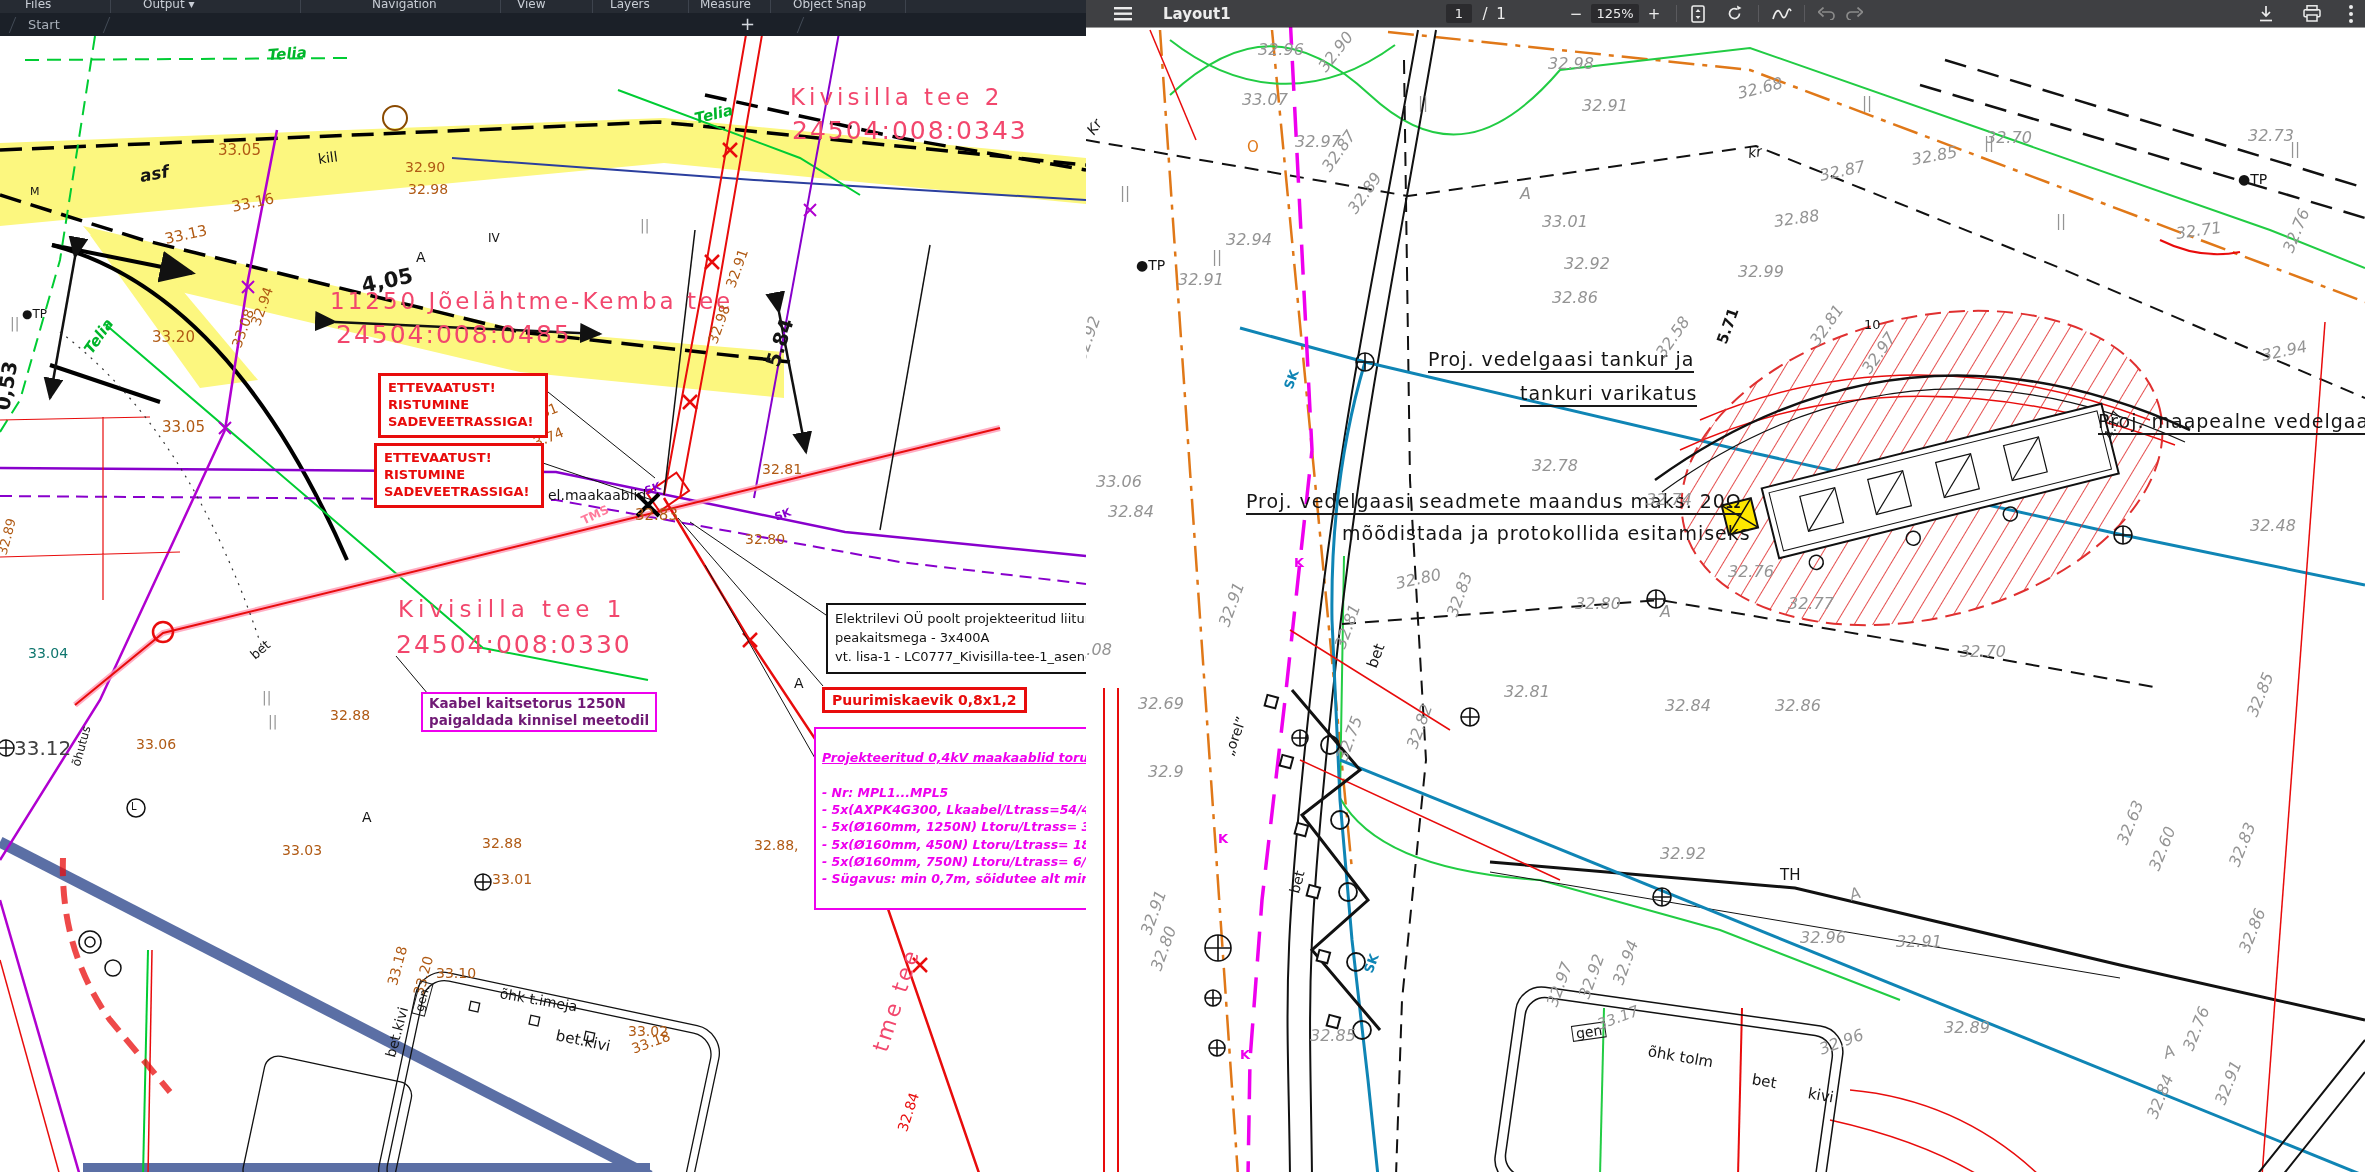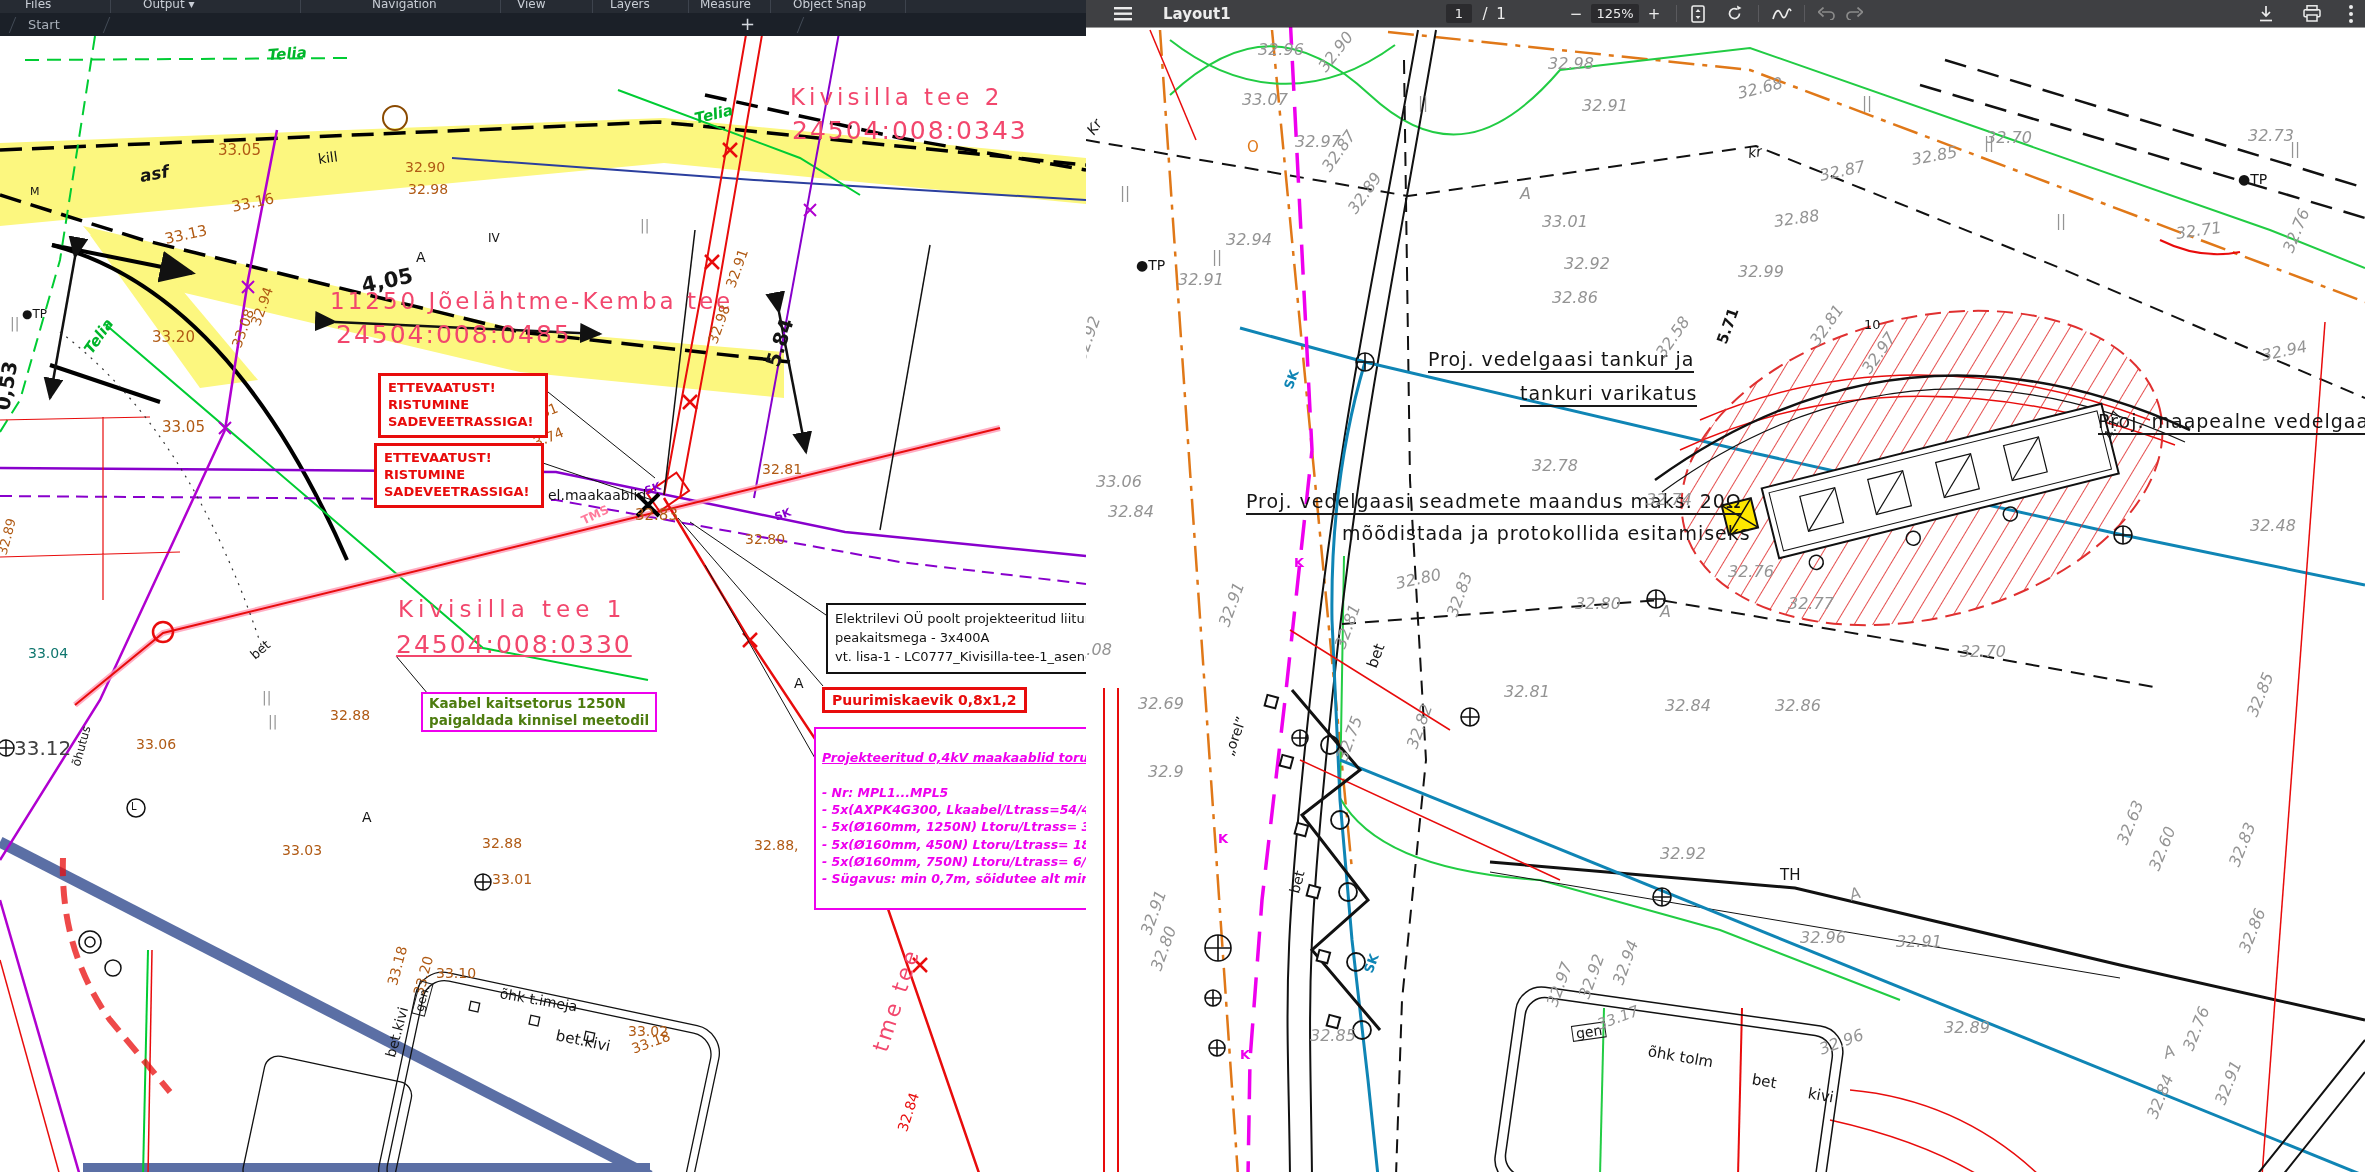--- a/index.html
+++ b/index.html
@@ -46,21 +46,21 @@
                 line-height:1.3;padding:4px 7px;}
   #warn1{left:378px;top:358px;width:150px;}
   #warn2{left:374px;top:428px;width:150px;}
   #infobox{left:826px;top:588px;width:300px;border:2px solid #111;color:#111;font-size:13px;
            line-height:1.45;padding:5px 7px;}
   #puurbox{left:822px;top:672px;border:3px solid #e80c0c;color:#e80c0c;font-weight:bold;
            font-size:14px;padding:2px 7px;}
   #cablebox{left:814px;top:712px;width:300px;border:2px solid #ee00ee;color:#ee00ee;
             font-size:12.5px;font-weight:bold;font-style:italic;line-height:1.38;padding:3px 6px;}
   #cablebox .ct{text-decoration:underline;}
-  #kaabelbox{left:421px;top:677px;border:2px solid #ee00ee;color:#4d7c0f;font-weight:bold;
+  #kaabelbox{left:421px;top:677px;border:2px solid #ee00ee;color:#701a75;font-weight:bold;
              font-size:13.5px;line-height:1.25;padding:1px 6px;}
 </style>
 </head>
 <body>
 
 <div id="stage">
 
   <div id="left-panel" class="panel">
 
     <svg class="draw" width="1086" height="1172" viewBox="0 0 1086 1172">
@@ -182,21 +182,21 @@
           <path d="M-2,748 H14 M6,740 V756"></path>
       </g>
     </svg>
 
     <div class="labels" id="left-labels">
         <span class="lbl" style="left: 790px; top: 86px; color: rgb(242, 71, 109); font-size: 23px; letter-spacing: 4px;">Kivisilla tee 2</span>
         <span class="lbl" style="left: 792px; top: 118px; color: rgb(242, 71, 109); font-size: 25px; letter-spacing: 2px;">24504:008:0343</span>
         <span class="lbl" style="left: 330px; top: 290px; color: rgb(242, 71, 109); font-size: 23px; letter-spacing: 3px;">11250 Jõelähtme-Kemba tee</span>
         <span class="lbl" style="left: 336px; top: 322px; color: rgb(242, 71, 109); font-size: 25px; letter-spacing: 2px;">24504:008:0485</span>
         <span class="lbl" style="left: 398px; top: 598px; color: rgb(242, 71, 109); font-size: 23px; letter-spacing: 5px;">Kivisilla tee 1</span>
-        <span class="lbl" style="left: 396px; top: 632px; color: rgb(242, 71, 109); font-size: 25px; letter-spacing: 2px; text-decoration: underline;">24504:008:0330</span>
+        <span class="lbl" style="left: 396px; top: 632px; color: rgb(242, 71, 109); font-size: 25px; letter-spacing: 2px;">24504:008:0330</span>
         <span class="lbl" style="left: 268px; top: 48px; color: rgb(0, 181, 42); font-size: 15px; transform: rotate(-4deg); font-weight: 700; font-style: italic;">Telia</span>
         <span class="lbl" style="left: 695px; top: 112px; color: rgb(0, 181, 42); font-size: 15px; transform: rotate(-14deg); font-weight: 700; font-style: italic;">Telia</span>
         <span class="lbl" style="left: 88px; top: 345px; color: rgb(0, 181, 42); font-size: 15px; transform: rotate(-55deg); font-weight: 700; font-style: italic;">Telia</span>
         <span class="lbl" style="left: 140px; top: 168px; color: rgb(20, 20, 20); font-size: 17px; transform: rotate(-10deg); font-weight: 700; font-style: italic;">asf</span>
         <span class="lbl" style="left: 318px; top: 152px; color: rgb(20, 20, 20); font-size: 14px; transform: rotate(-8deg);">kill</span>
         <span class="lbl" style="left: 405px; top: 160px; color: rgb(176, 90, 20); font-size: 14px;">32.90</span>
         <span class="lbl" style="left: 408px; top: 182px; color: rgb(176, 90, 20); font-size: 14px;">32.98</span>
         <span class="lbl" style="left: 218px; top: 143px; color: rgb(176, 90, 20); font-size: 15px;">33.05</span>
         <span class="lbl" style="left: 232px; top: 200px; color: rgb(176, 90, 20); font-size: 15px; transform: rotate(-12deg);">33.16</span>
         <span class="lbl" style="left: 165px; top: 232px; color: rgb(176, 90, 20); font-size: 15px; transform: rotate(-12deg);">33.13</span>

